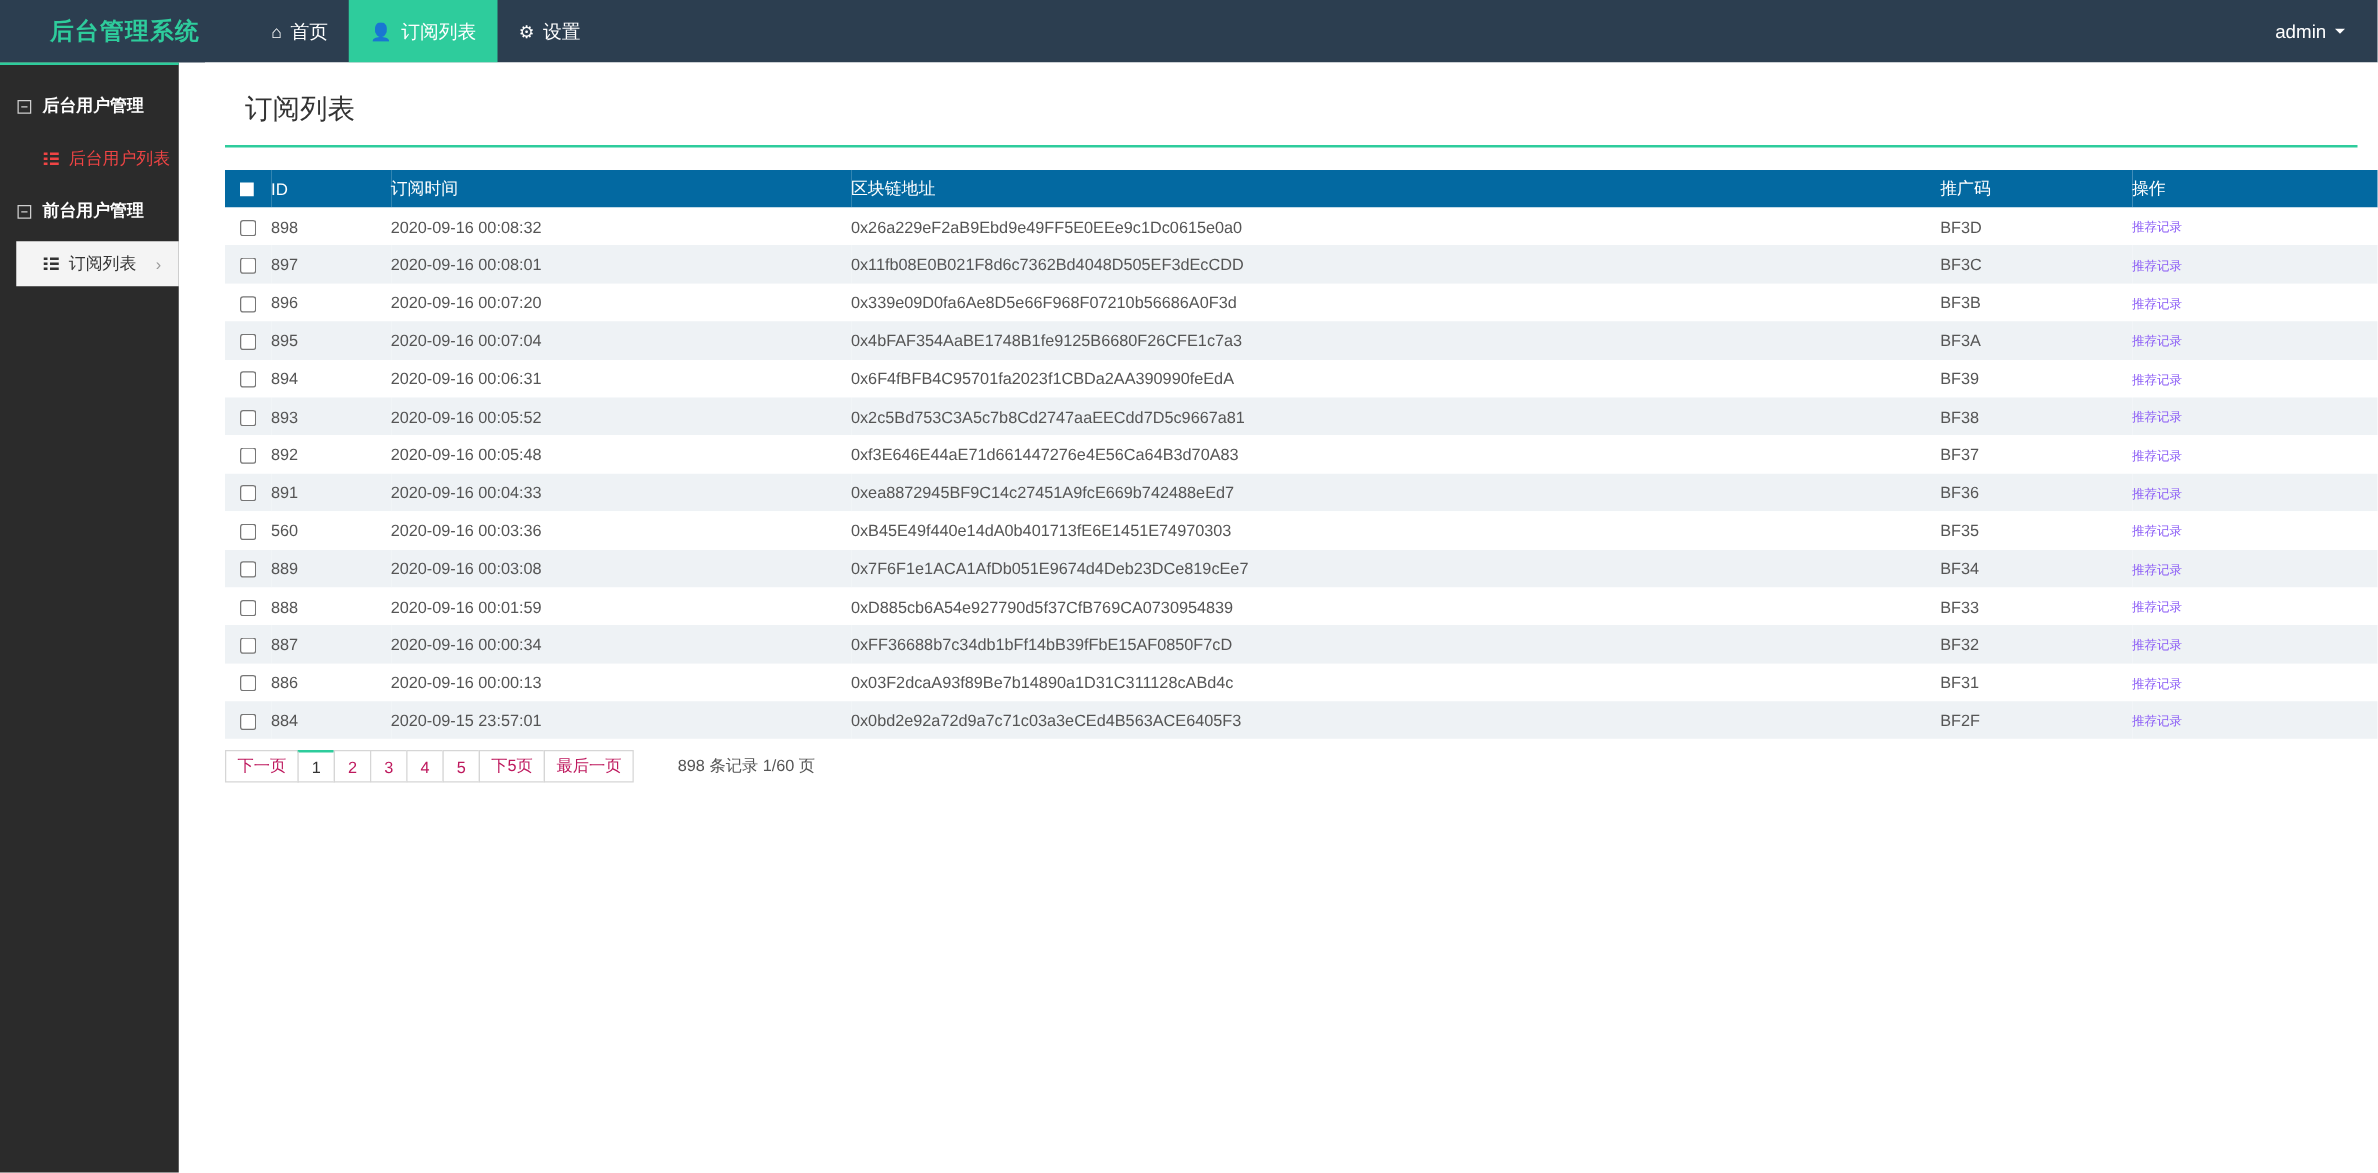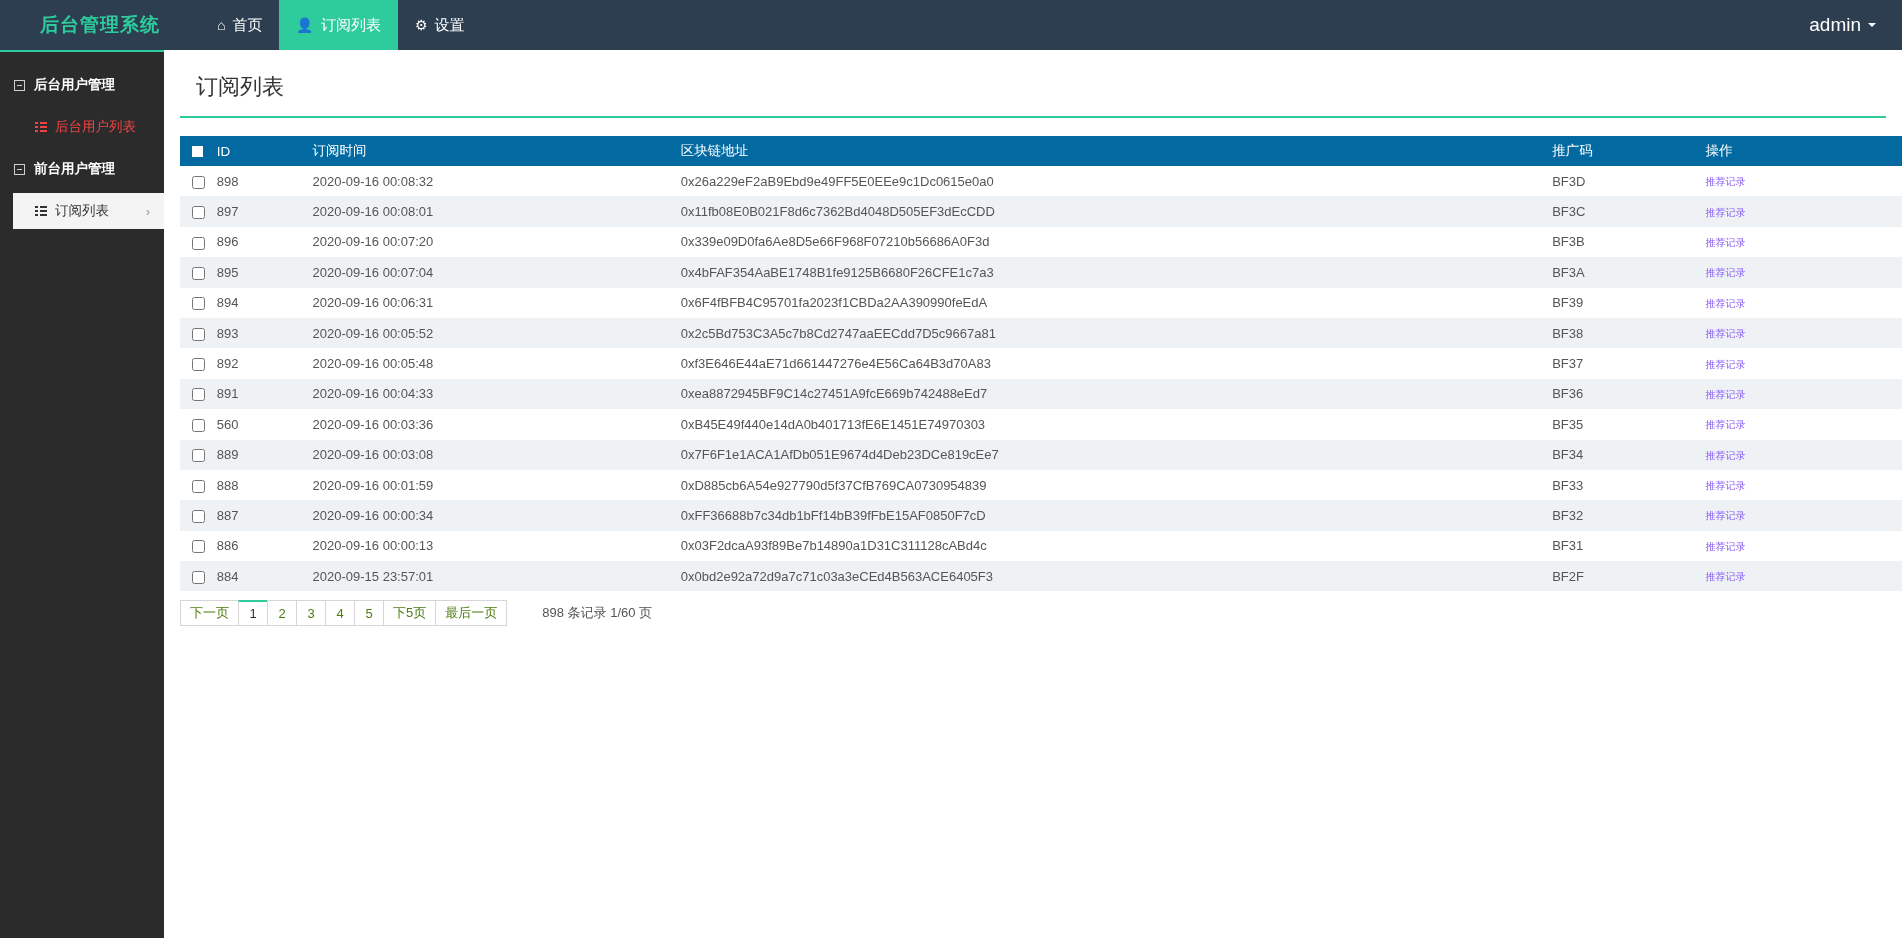--- a/index.html
+++ b/index.html
@@ -37,35 +37,35 @@
     gap: 7px;
     cursor: pointer;
     white-space: nowrap;
   }
   .navitem.active { background: #2ecc9c; color: #ffffff; }
   .navitem .nicon { font-size: 14px; line-height: 1; display: inline-block; }
   #nav-right {
     margin-left: auto;
     display: flex; align-items: center;
     padding-right: 26px;
-    color: #ffffff; font-size: 19px;
+    color: #ffffff; font-size: 15px;
     gap: 7px; cursor: pointer;
   }
   .caret {
     width: 0; height: 0;
     border-left: 4px solid transparent;
     border-right: 4px solid transparent;
     border-top: 4px solid #ffffff;
     display: inline-block;
   }
 
   
   #sidebar {
     position: absolute; top: 50px; left: 0;
-    width: 164px; height: 888px;
+    width: 143px; height: 888px;
     background: #2b2b2b;
     border-top: 2px solid #2ecc9c;
     padding-top: 16px;
   }
   .sb-group {
     display: flex; align-items: center; gap: 9px;
     padding: 8px 0 8px 14px;
     color: #ffffff; font-size: 13.5px; font-weight: bold;
     cursor: pointer; white-space: nowrap;
   }
@@ -180,21 +180,21 @@
     display: flex; align-items: center;
     margin-top: 9px; padding-left: 0px;
     font-size: 13px;
   }
   .pg {
     display: inline-flex; align-items: center; justify-content: center;
     height: 26px; min-width: 30px;
     padding: 0 9px;
     border: 1px solid #d6d6d6;
     margin-right: -1px;
-    color: #4d7c0f;
+    color: #be185d;
     background: #ffffff;
     cursor: pointer;
     white-space: nowrap;
   }
   .pg.active {
     border-top: 2px solid #2ecc9c;
     color: #333333; font-weight: normal;
   }
   #pg-info {
     margin-left: 36px; color: #555555; font-size: 13px;

